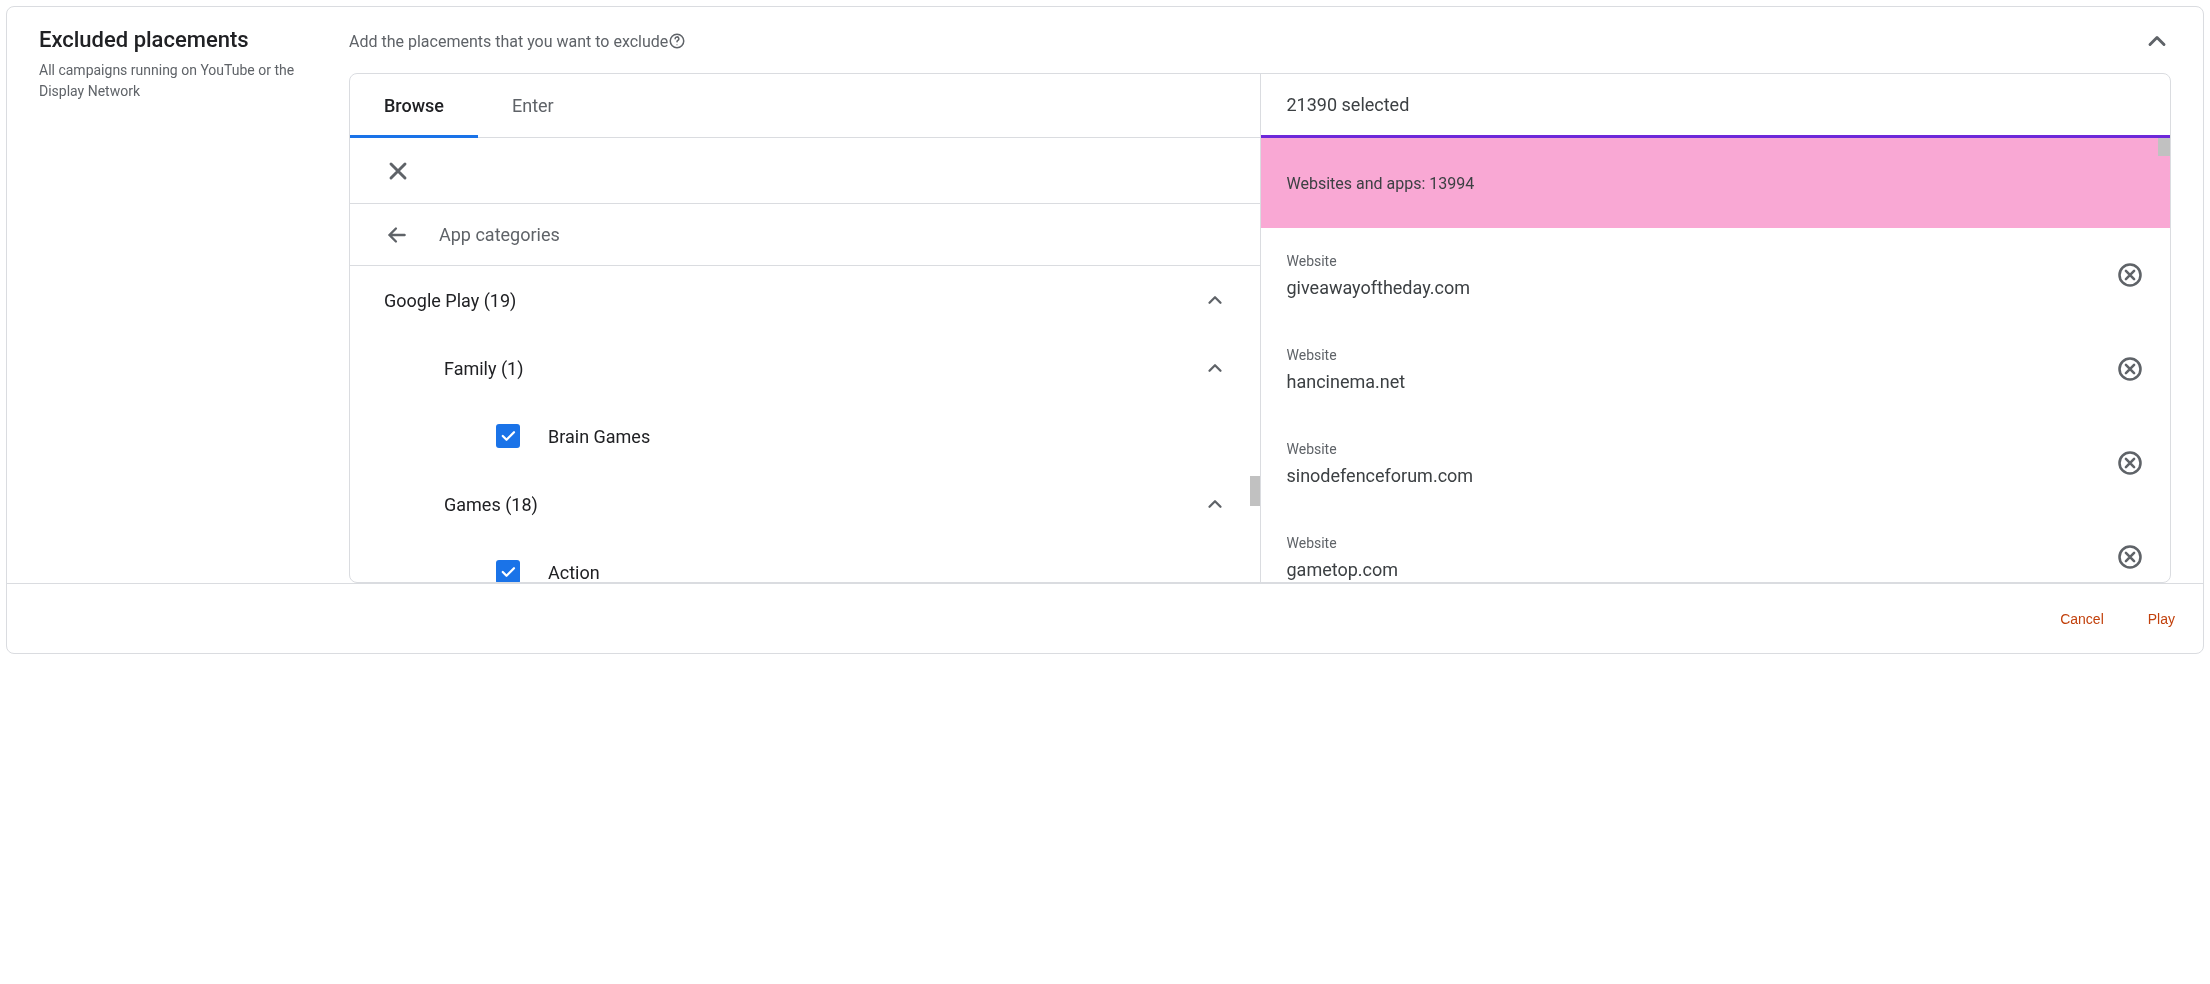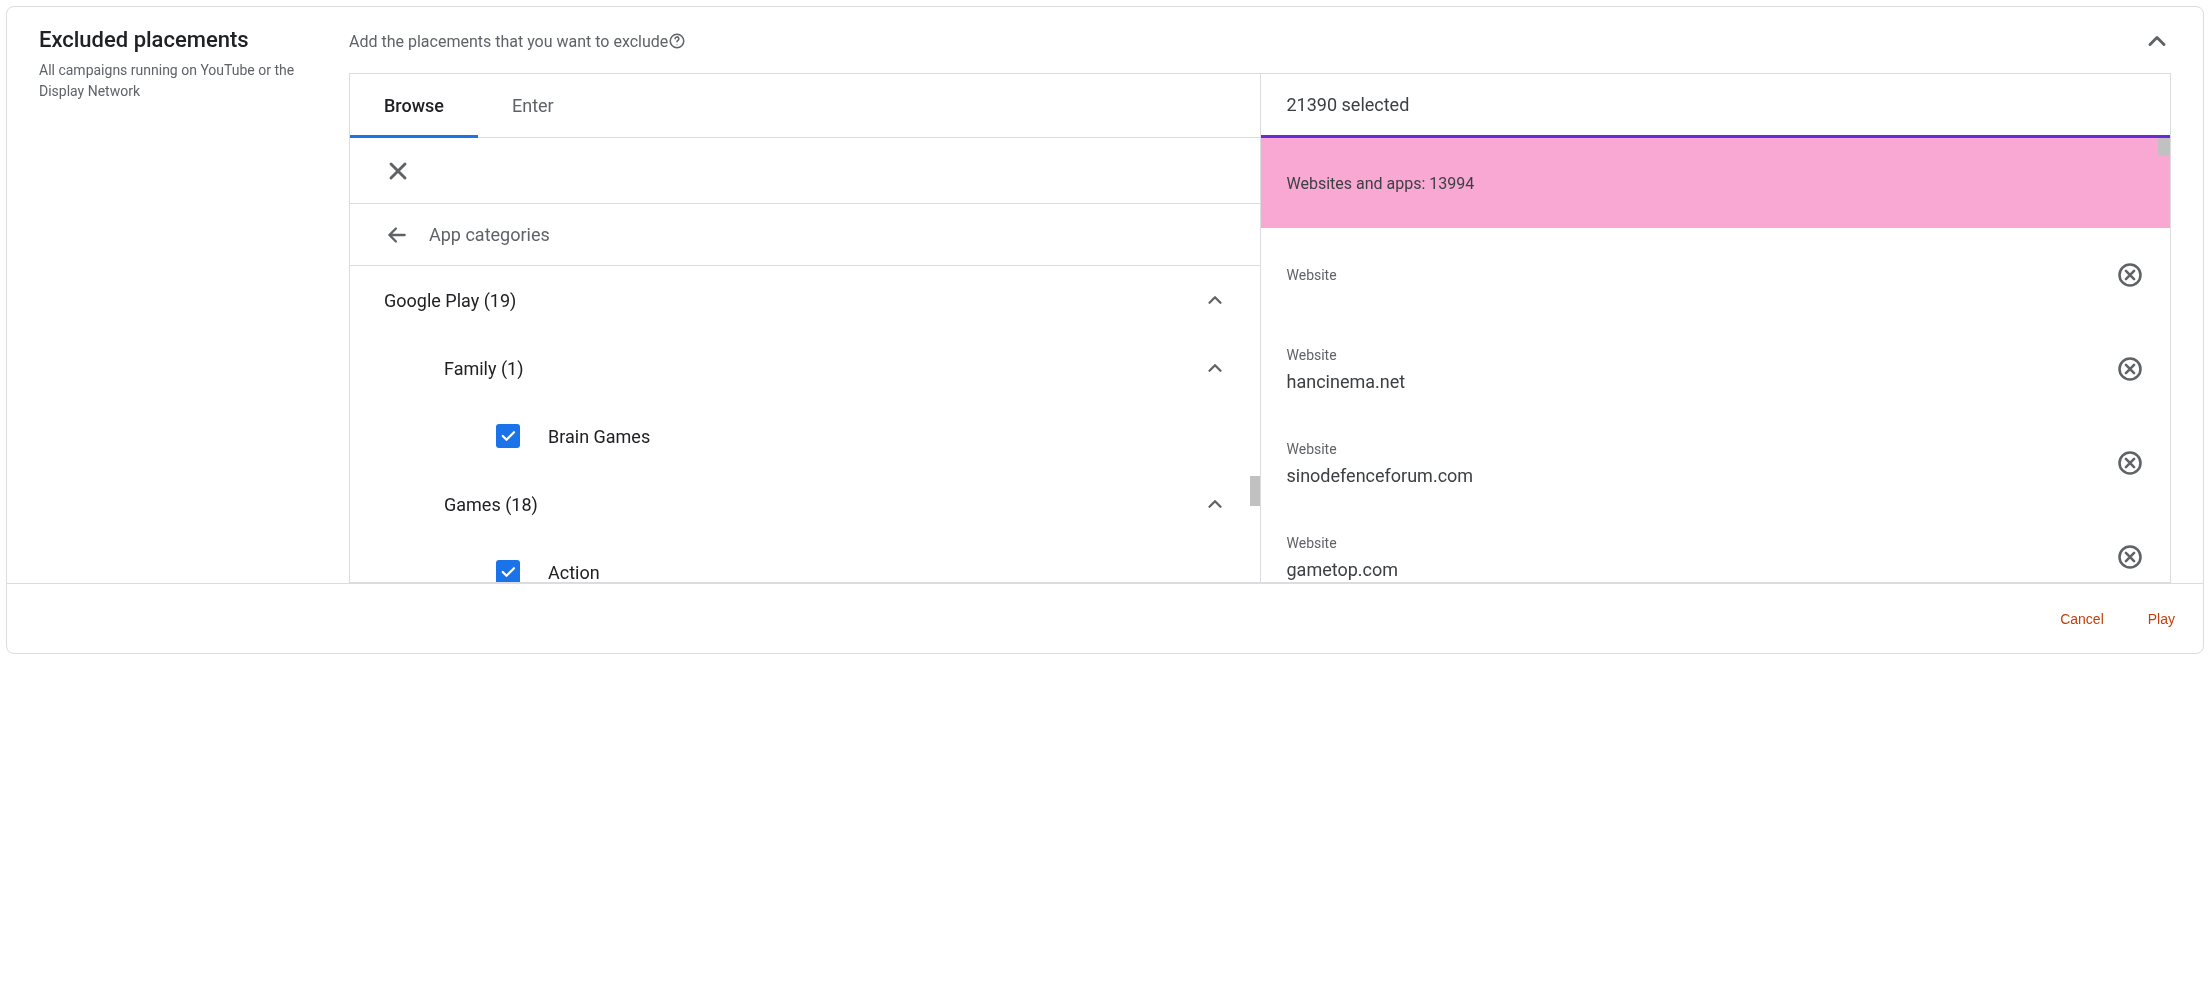--- a/index.html
+++ b/index.html
@@ -61,21 +61,21 @@
   .collapse-caret {
     margin-left: auto;
     width: 28px;
     height: 28px;
     color: #5f6368;
     cursor: pointer;
   }
   .two-panel {
     display: flex;
     border: 1px solid #dadce0;
-    border-radius: 0;
+    border-radius: 8px;
     height: 510px;
     overflow: hidden;
   }
   .panel-left, .panel-right {
     flex: 1;
     display: flex;
     flex-direction: column;
     min-width: 0;
   }
   .panel-left {
@@ -133,21 +133,21 @@
     display: flex;
     align-items: center;
     justify-content: center;
   }
   .crumb-row {
     display: flex;
     align-items: center;
     height: 62px;
     padding: 0 34px;
     border-bottom: 1px solid #dadce0;
-    gap: 19px;
+    gap: 29px;
   }
   .back-arrow {
     width: 26px;
     height: 26px;
     color: #5f6368;
     cursor: pointer;
   }
   .crumb-label {
     font-size: 18px;
     color: #5f6368;
@@ -389,20 +389,21 @@
         <div class="panel-right">
           <div class="panel-right-header">21390 selected</div>
 
           <div class="right-scroll">
 
             <div class="group-header">Websites and apps: 13994</div>
 
             <div class="sel-item">
               <div class="txt">
                 <span class="type">Website</span>
+                <span class="name">giveawayoftheday.com</span>
               </div>
               <span class="remove-btn">
                 <svg viewBox="0 0 24 24" fill="none" stroke="currentColor" stroke-width="2.2">
                     <circle cx="12" cy="12" r="9"></circle>
                     <path d="M8.5 8.5l7 7M15.5 8.5l-7 7" stroke-linecap="round"></path>
                   </svg>
               </span>
             </div>
 
             <div class="sel-item">

